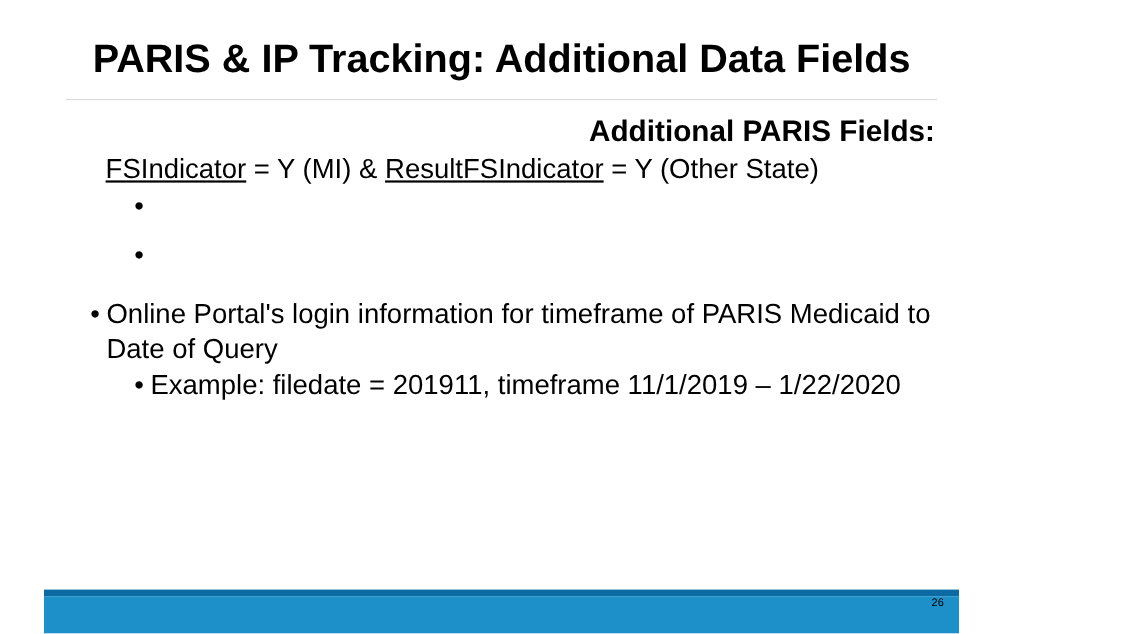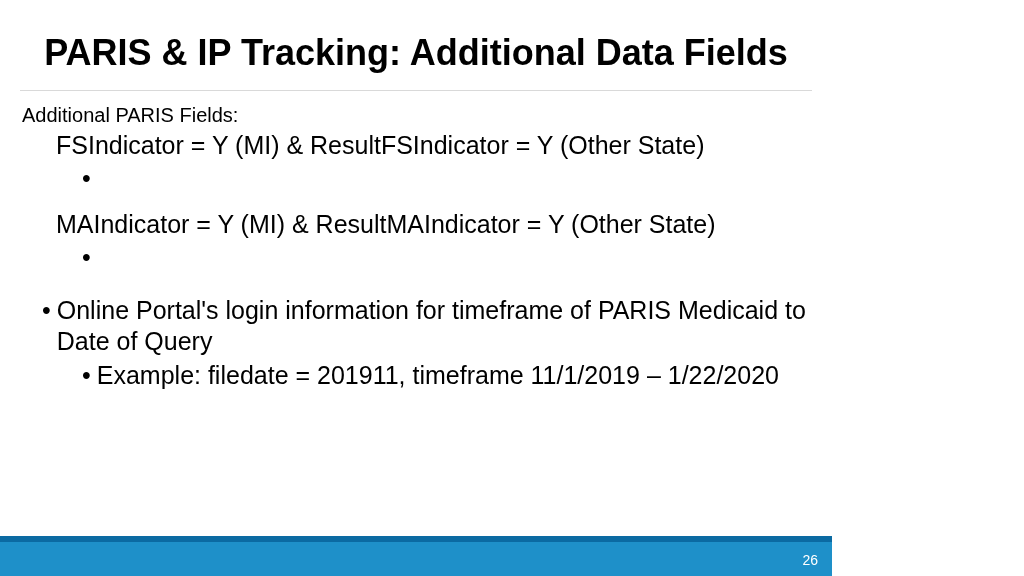--- a/index.html
+++ b/index.html
@@ -1,35 +1,35 @@
 <!DOCTYPE html>
 <html><head>
 <meta charset="utf-8">
 <style>
   * { margin: 0; padding: 0; box-sizing: border-box; }
   html, body { width: 1024px; height: 576px; font-family: Arial, Helvetica, sans-serif; background: #fff; color: #000; }
-  .slide { position: relative; width: 832px; height: 576px; overflow: hidden; }
+  .slide { position: relative; width: 832px; height: 576px; overflow: hidden; margin-left: 40px; }
   .title { font-size: 36px; font-weight: bold; text-align: center; padding: 32px 40px 8px 40px; }
   .hr { border: none; border-top: 1px solid #d9d9d9; margin: 8px 20px 12px 20px; }
   .content { padding: 0 22px; font-size: 25px; line-height: 1.25; }
-  .section-heading { font-weight: normal; font-size: 20px; margin-bottom: 2px; }
+  .section-heading { font-weight: bold; font-size: 27px; margin-bottom: 2px; text-align: right; }
   .field-line { margin-left: 34px; margin-top: 2px; }
-  .u { }
+  .u { text-decoration: underline; }
   .sub-bullet { margin-left: 60px; margin-top: 2px; display: flex; }
   .sub-bullet .dot { margin-right: 6px; }
   .gap { height: 12px; }
   .gap-lg { height: 22px; }
   .top-bullet { margin-left: 20px; display: flex; }
   .top-bullet .dot { margin-right: 6px; }
   .top-bullet .txt { max-width: 900px; }
   .example { margin-left: 60px; margin-top: 2px; display: flex; }
   .example .dot { margin-right: 6px; }
   .footer-bar { position: absolute; left: 0; bottom: 0; width: 100%; height: 34px; background: #1e90c9; }
   .footer-stripe { position: absolute; left: 0; bottom: 34px; width: 100%; height: 6px; background: #0b6aa2; }
-  .page-num { position: absolute; right: 14px; bottom: 8px; color: #ffffff; font-size: 14px; }
+  .page-num { position: absolute; right: 14px; bottom: 22px; color: #000000; font-size: 10px; }
 </style>
 </head>
 <body>
 
 <div class="slide">
 
   <div class="title">PARIS &amp; IP Tracking: Additional Data Fields</div>
   <hr class="hr">
 
   <div class="content">
@@ -38,23 +38,20 @@
 
     <div class="field-line">
       <span class="u">FSIndicator</span><span> = Y (MI) &amp; </span><span class="u">ResultFSIndicator</span><span> = Y (Other State)</span>
     </div>
     <div class="sub-bullet">
       <span class="dot">•</span>
     </div>
 
     <div class="gap"></div>
 
-    <div class="field-line">
-      <span class="u">MAIndicator</span><span> = Y (MI) &amp; </span><span class="u">ResultMAIndicator</span><span> = Y (Other State)</span>
-    </div>
     <div class="sub-bullet">
       <span class="dot">•</span>
     </div>
 
     <div class="gap-lg"></div>
 
 
     <div class="top-bullet">
       <span class="dot">•</span>
       <span class="txt">Online Portal's login information for timeframe of PARIS Medicaid to Date of Query</span>

